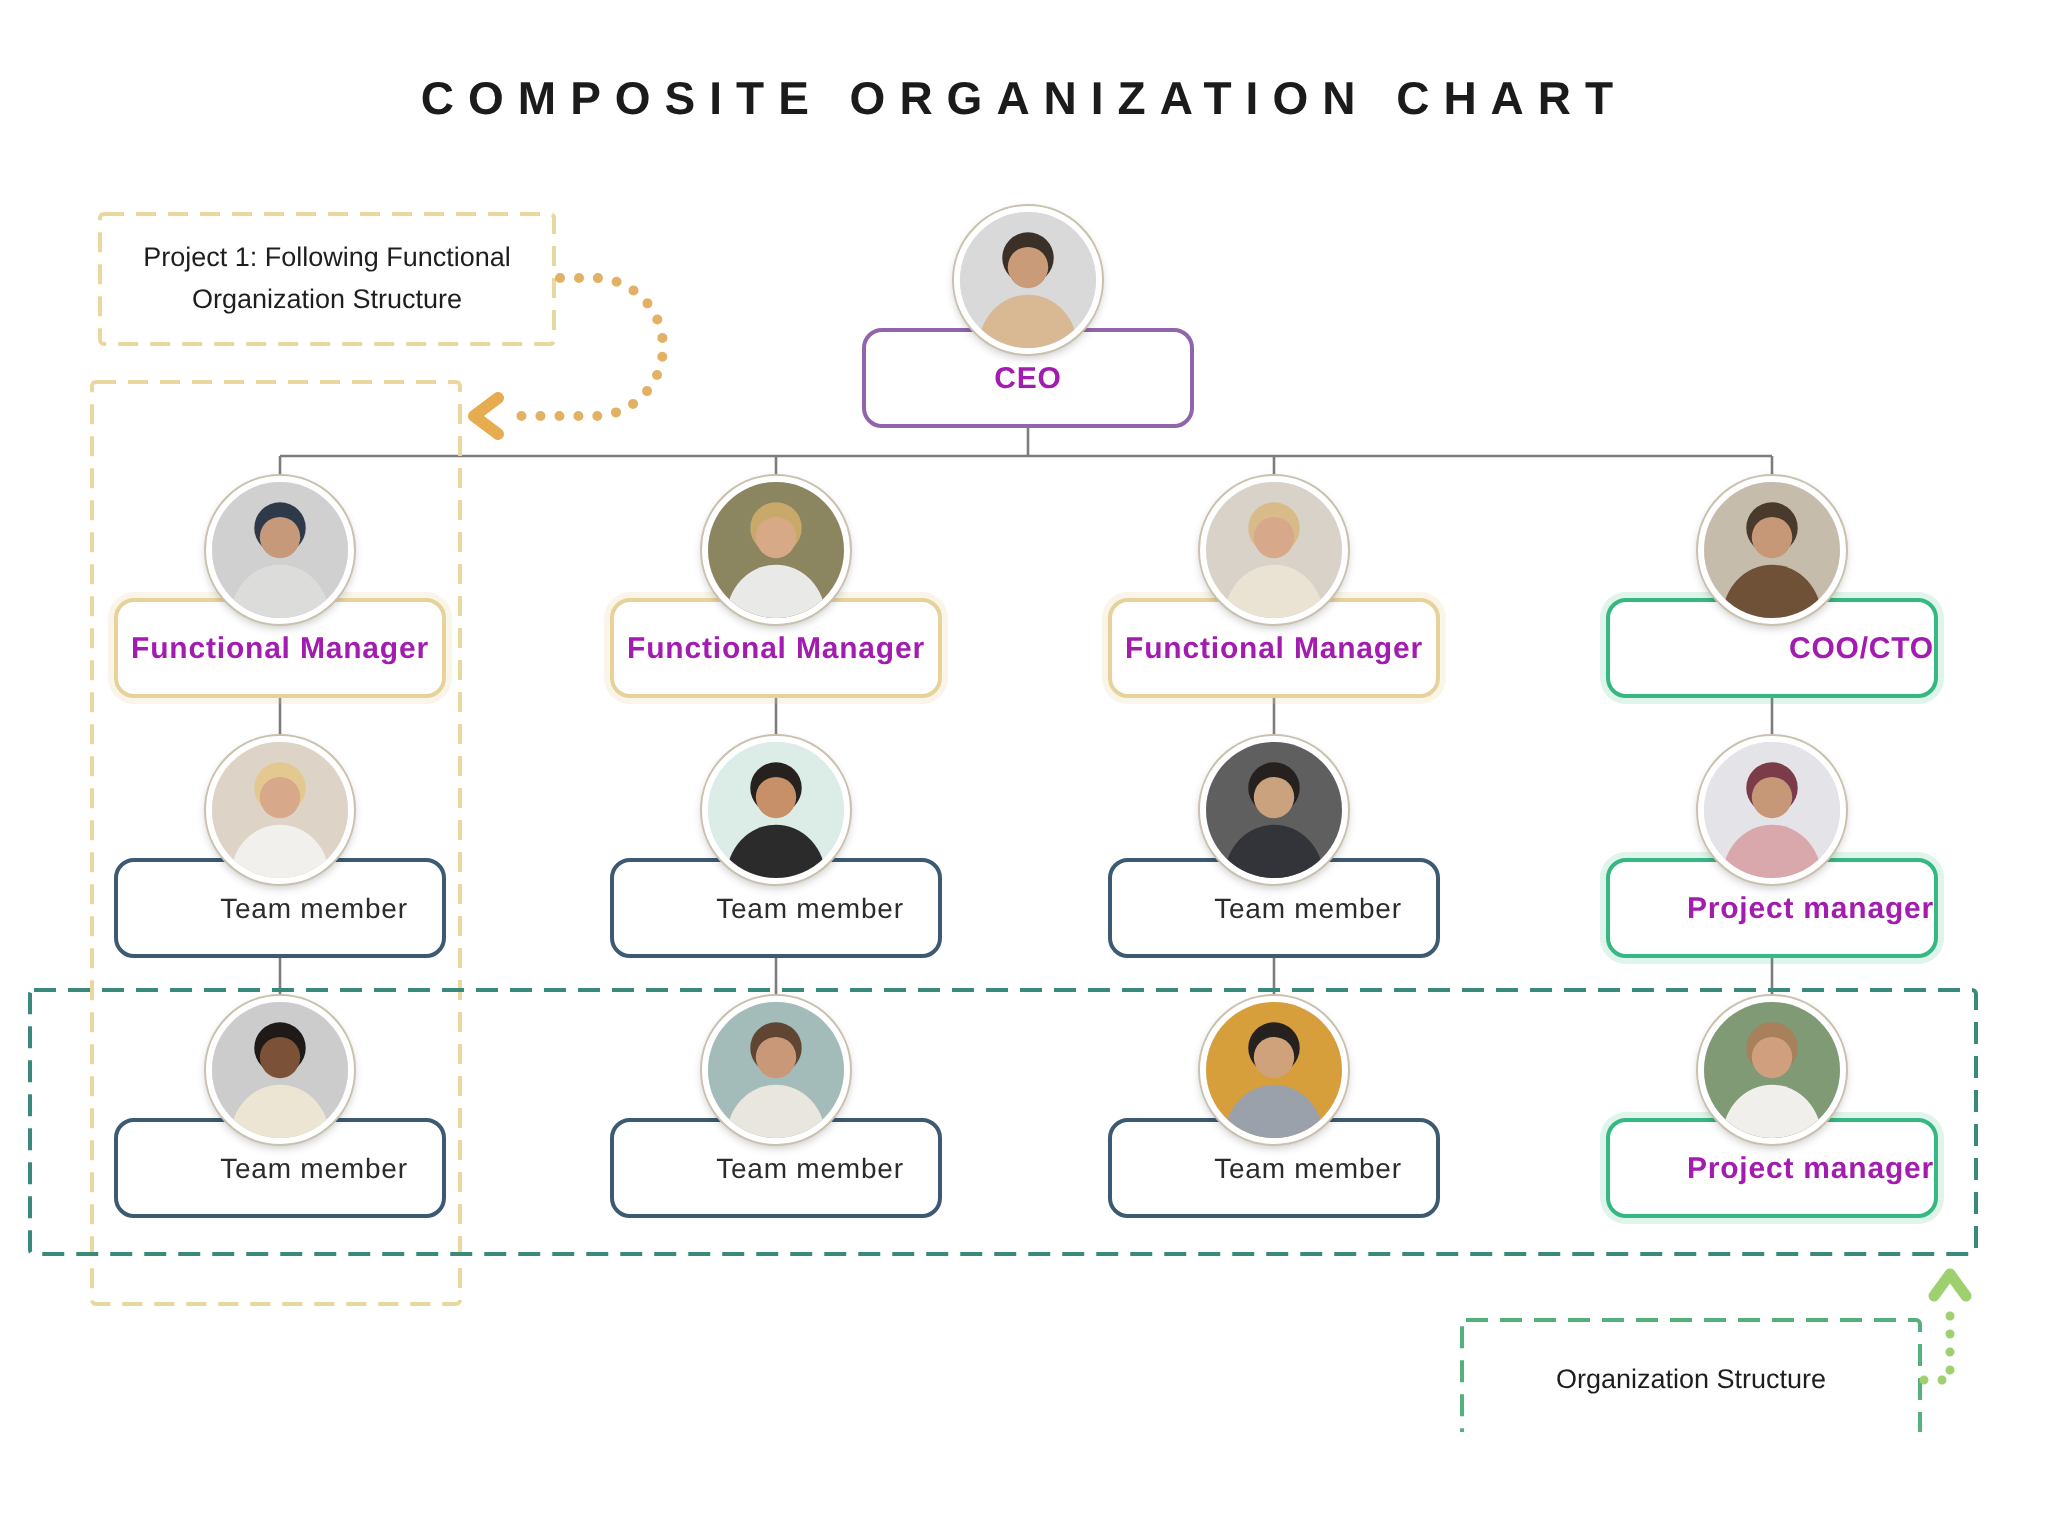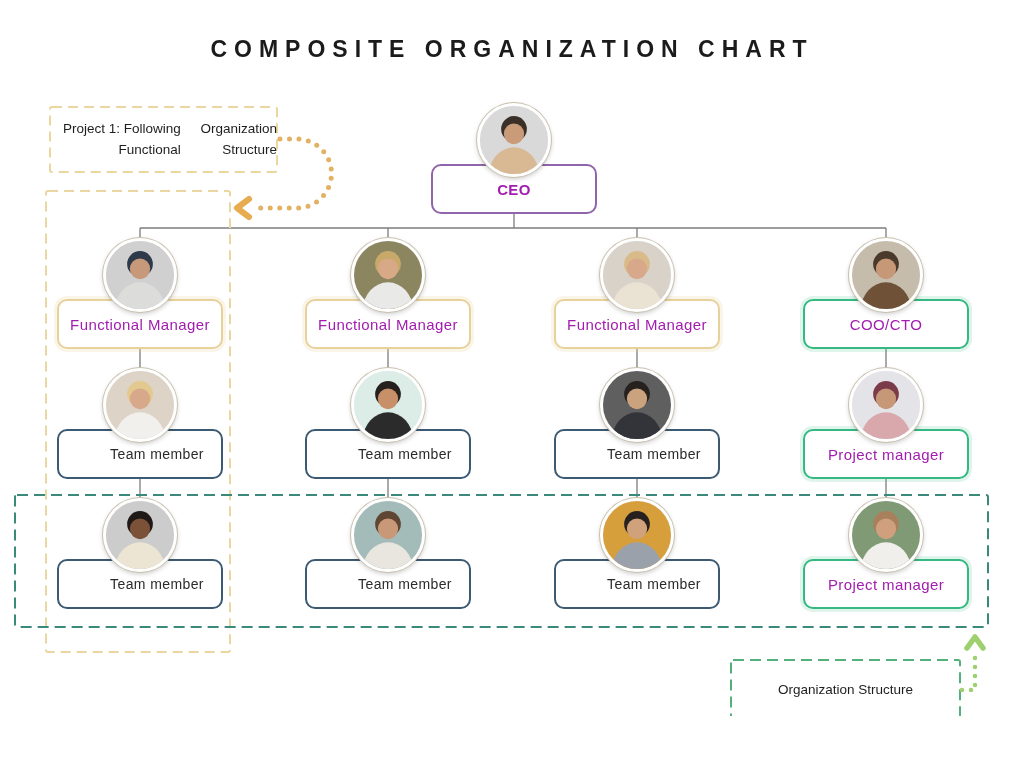--- a/index.html
+++ b/index.html
@@ -39,24 +39,24 @@
 
   .dots-gold  { stroke: var(--project1-arrow-dots, #e3b163); stroke-width: 5; stroke-dasharray: 0 9.5; stroke-linecap: round; fill: none; }
   .dots-green { stroke: var(--project2-arrow, #9ed06f); stroke-width: 4.5; stroke-dasharray: 0 9; stroke-linecap: round; fill: none; }
   .head-gold  { stroke: var(--project1-arrow-head, #e7ab50); stroke-width: 6; fill: none; stroke-linecap: round; stroke-linejoin: round; }
   .head-green { stroke: var(--project2-arrow, #9ed06f); stroke-width: 5.5; fill: none; stroke-linecap: round; stroke-linejoin: round; }
 
   .note {
     position: absolute;
     z-index: 3;
     display: flex;
-    flex-direction: row;
+    flex-direction: column;
     align-items: center;
     justify-content: center;
-    text-align: right;
+    text-align: left;
     font-size: 13.5px;
     line-height: 1.5;
     color: #1e1e1e;
   }
 
   .person { position: absolute; width: 166px; z-index: 2; }
 
   .avatar {
     position: absolute;
     left: 50%; top: 0;
@@ -85,34 +85,35 @@
     letter-spacing: 0.4px;
     color: #a21caf;
     z-index: 1;
   }
   .rolebox.ceo {
     border: 2.5px solid var(--ceo-border, #9165ab);
     font-weight: bold;
   }
   .rolebox.functional {
     border: 2px solid var(--functional-border, #e7d29b);
-    font-weight: normal;
+    font-weight: bold;
     box-shadow: 0 0 0 3px rgba(231, 210, 155, 0.22);
   }
   .rolebox.member {
     border: 2px solid var(--member-border, #3d5a73);
     font-weight: normal;
     font-size: 14px;
     color: #2b2b2b;
     padding-left: 34px;
   }
   .rolebox.projectized {
     border: 2px solid var(--projectized-border, #35b881);
-    font-weight: normal;
+    font-weight: bold;
     box-shadow: 0 0 0 3px rgba(53, 184, 129, 0.16);
+    justify-content: flex-end;
   }
 
   .brand {
     position: absolute;
     left: 25px; top: 720px;
     display: flex;
     align-items: center;
     gap: 7px;
     z-index: 3;
   }

